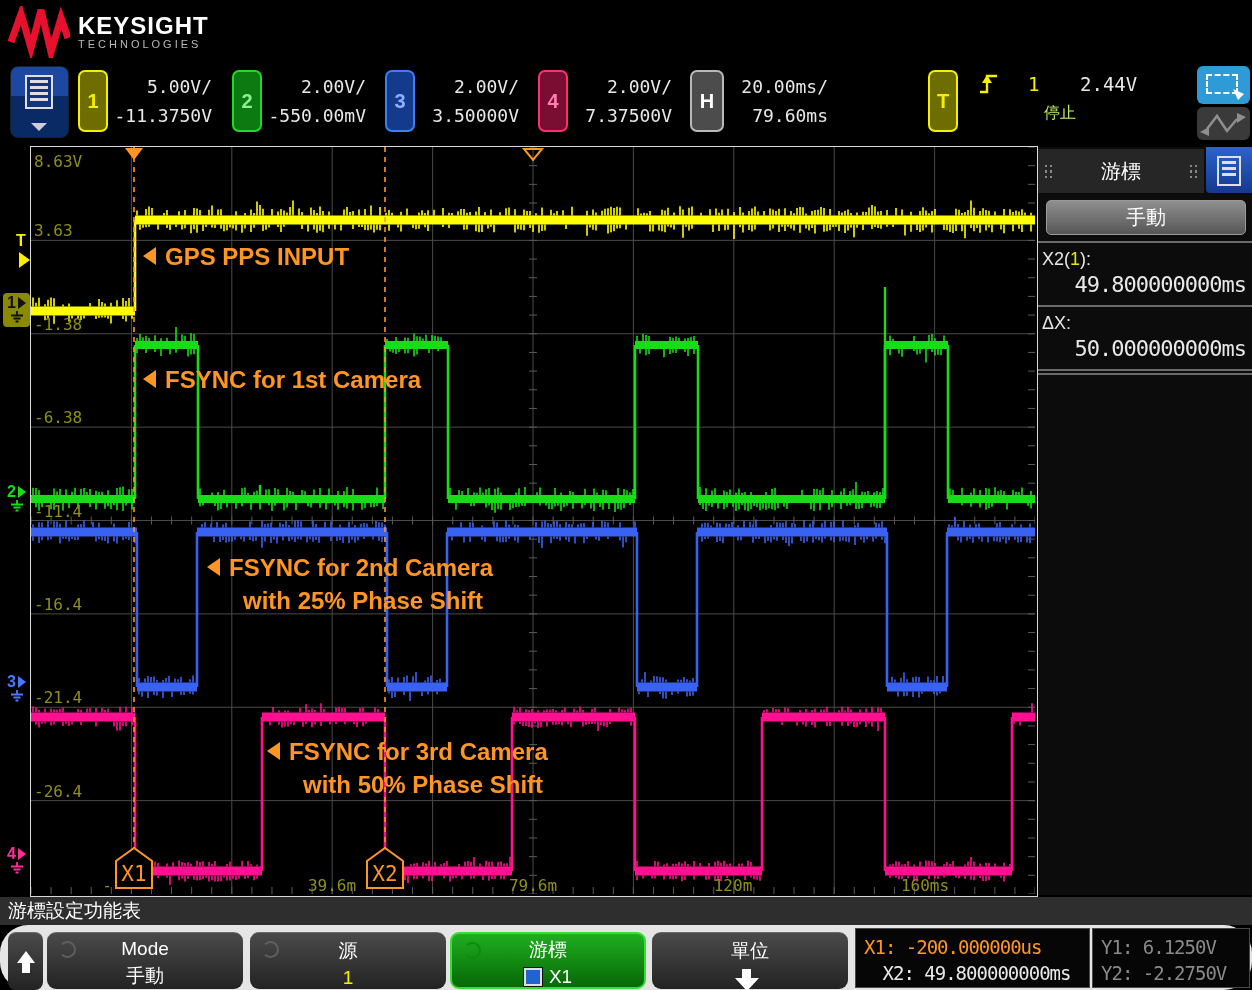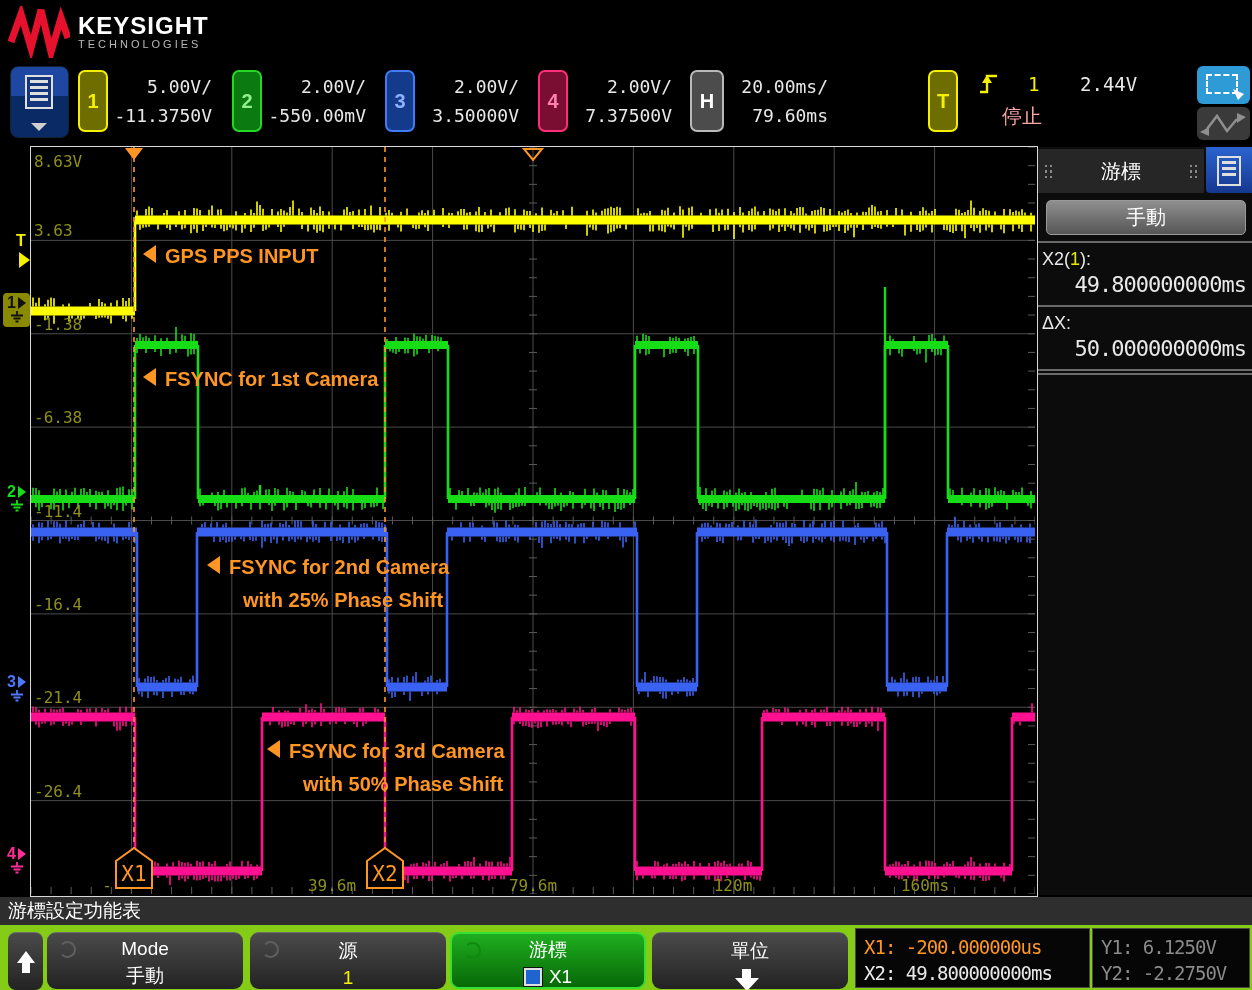--- a/index.html
+++ b/index.html
@@ -27,28 +27,28 @@
   .c1{background:#6e6e00;border-color:#f5ef00;color:#f5ef00;}
   .c2{background:#0b7a10;border-color:#25d825;color:#90f090;}
   .c3{background:#143a8c;border-color:#3f7cf5;color:#8fb0ff;}
   .c4{background:#7a0d32;border-color:#ff2d7a;color:#ff7fae;}
   .cH{background:#4c4c4c;border-color:#b9b9b9;color:#fff;}
   .cvals{position:absolute;left:36px;top:4px;width:98px;text-align:right;color:#e8e8e8;
          font-family:"DejaVu Sans Mono",monospace;font-size:18px;line-height:29px;white-space:nowrap;}
   .trig-ico{position:absolute;left:978px;top:10px;}
   .trig-src{position:absolute;left:1028px;top:11px;color:#f5ef00;font-family:"DejaVu Sans Mono",monospace;font-size:19px;}
   .trig-lvl{position:absolute;left:1080px;top:11px;color:#e8e8e8;font-family:"DejaVu Sans Mono",monospace;font-size:19px;}
-  .trig-status{position:absolute;left:1002px;top:41px;color:#fca5a5;font-size:20px;}
+  .trig-status{position:absolute;left:1044px;top:41px;color:#bef264;font-size:16px;}
   .sel-ico{position:absolute;left:1197px;top:4px;width:53px;height:38px;background:#2e9bd6;border-radius:6px;}
   .sel-ico .dash{position:absolute;left:9px;top:8px;width:28px;height:16px;border:2px dashed #fff;}
   .wave-ico{position:absolute;left:1197px;top:45px;width:53px;height:33px;background:#3a3a3a;border-radius:6px;}
   
   .plot{position:absolute;left:30px;top:146px;width:1006px;height:749px;border:1px solid #d9d9d9;background:#000;}
   .plot svg{position:absolute;left:0;top:0;}
-  .anno{position:absolute;color:#ff9623;font-weight:bold;font-size:20px;line-height:33px;white-space:nowrap;}
+  .anno{position:absolute;color:#ff9623;font-weight:bold;font-size:24px;line-height:33px;white-space:nowrap;}
   .anno .tri{display:inline-block;width:0;height:0;border-top:9px solid transparent;
              border-bottom:9px solid transparent;border-right:13px solid #ff9623;margin-right:9px;}
   .anno .l2{padding-left:36px;}
   
   .mk{position:absolute;left:3px;width:27px;text-align:center;font-weight:bold;font-size:16px;line-height:15px;}
   .mk .row{display:flex;align-items:center;justify-content:center;}
   .mk .arr{display:inline-block;width:0;height:0;border-top:6px solid transparent;border-bottom:6px solid transparent;
            border-left:8px solid currentColor;margin-left:2px;}
   .mk.boxed{background:#8a8a00;color:#111;border-radius:4px;padding:2px 0;}
   .tmark{position:absolute;left:16px;top:232px;color:#f5ef00;font-weight:bold;font-size:16px;}
@@ -76,21 +76,21 @@
   .fld{padding:4px 6px 6px 4px;}
   .fld .lab{font-size:18px;color:#e8e8e8;}
   .fld .val{text-align:right;font-family:"DejaVu Sans Mono",monospace;font-size:22px;color:#e8e8e8;
             letter-spacing:-1px;margin-top:2px;white-space:nowrap;}
   .fld.orange .lab,.fld.orange .val{color:#ff9623;}
   .fld .src1{color:#e6e600;}
   .divider{height:2px;background:#6a6a6a;margin:2px 0;}
   
   .bstrip{position:absolute;left:0;top:897px;width:1252px;height:28px;background:#2e2e2e;
           color:#fff;font-size:19px;line-height:28px;padding-left:8px;box-sizing:border-box;}
-  .bbar{position:absolute;left:0;top:925px;width:1252px;height:65px;background:#84cc16;}
+  .bbar{position:absolute;left:0;top:925px;width:1252px;height:65px;background:#e5e5e5;border-radius:28px;}
   .upbtn{position:absolute;left:8px;top:7px;width:35px;height:57px;border-radius:8px;
          background:linear-gradient(#4a4a4a,#232323);border-top:1px solid #6a6a6a;
          display:flex;flex-direction:column;align-items:center;justify-content:center;}
   .upbtn .head{width:0;height:0;border-left:9px solid transparent;border-right:9px solid transparent;
                border-bottom:12px solid #fff;}
   .upbtn .stem{width:8px;height:10px;background:#fff;}
   .bbtn{position:absolute;top:7px;width:196px;height:57px;border-radius:9px;
         background:linear-gradient(#4a4a4a,#232323);border-top:1px solid #6a6a6a;color:#fff;
         font-size:19px;text-align:center;box-sizing:border-box;padding-top:5px;}
   .bbtn.green{background:linear-gradient(#1fae1f,#076807);border:2px solid #35e035;padding-top:3px;}
@@ -102,21 +102,21 @@
   .chk{display:inline-block;width:14px;height:14px;background:#1f64cf;border:2px solid #e0e0e0;outline:1px solid #111;}
   .dna{display:inline-flex;flex-direction:column;align-items:center;margin-top:2px;}
   .dna .stem{width:9px;height:9px;background:#fff;}
   .dna .head{width:0;height:0;border-left:12px solid transparent;border-right:12px solid transparent;
              border-top:13px solid #fff;}
   .rbox{position:absolute;top:3px;height:60px;background:#060606;border:1px solid #4a4a4a;
         font-family:"DejaVu Sans Mono",monospace;font-size:19px;letter-spacing:-1px;
         padding:5px 0 0 8px;box-sizing:border-box;line-height:26px;white-space:nowrap;}
   .xbox{left:855px;width:235px;}
   .xbox .l1{color:#ff9623;}
-  .xbox .l2{color:#e8e8e8;}
+  .xbox .l2{color:#e8e8e8;text-align:center;}
   .ybox{left:1092px;width:158px;color:#8a8a8a;}
 </style>
 </head>
 <body>
 
 <div class="scope">
 
   <div class="hdr">
     <div class="logo">
       <svg width="62" height="52" viewBox="0 0 62 52">

